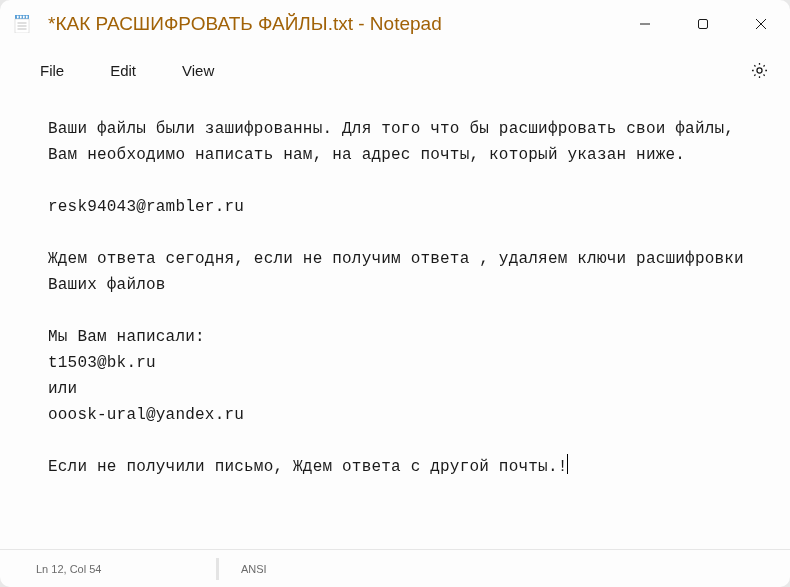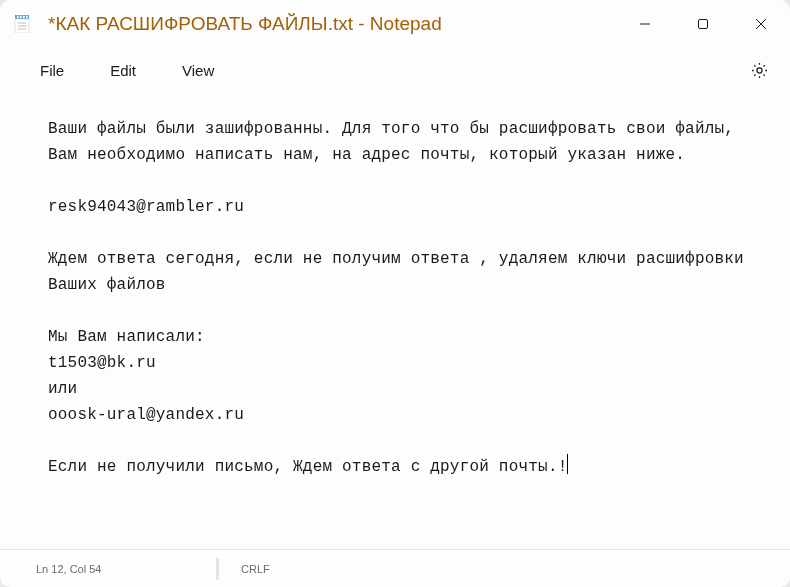--- a/index.html
+++ b/index.html
@@ -188,16 +188,16 @@
 ooosk-ural@yandex.ru
 
 Если не получили письмо, Ждем ответа с другой почты.!</span><span class="caret"></span>
   </div>
 
   <div class="statusbar">
     <div class="status-cell sc-pos">Ln 12, Col 54</div>
     <div class="status-sep"></div>
     <div class="status-sep"></div>
     <div class="status-sep"></div>
-    <div class="status-cell sc-pad sc-fenc">CRLF</div>
+    <div class="status-cell sc-pad sc-fenc">ANSI</div>
   </div>
 
 </div>
 
 </body></html>

